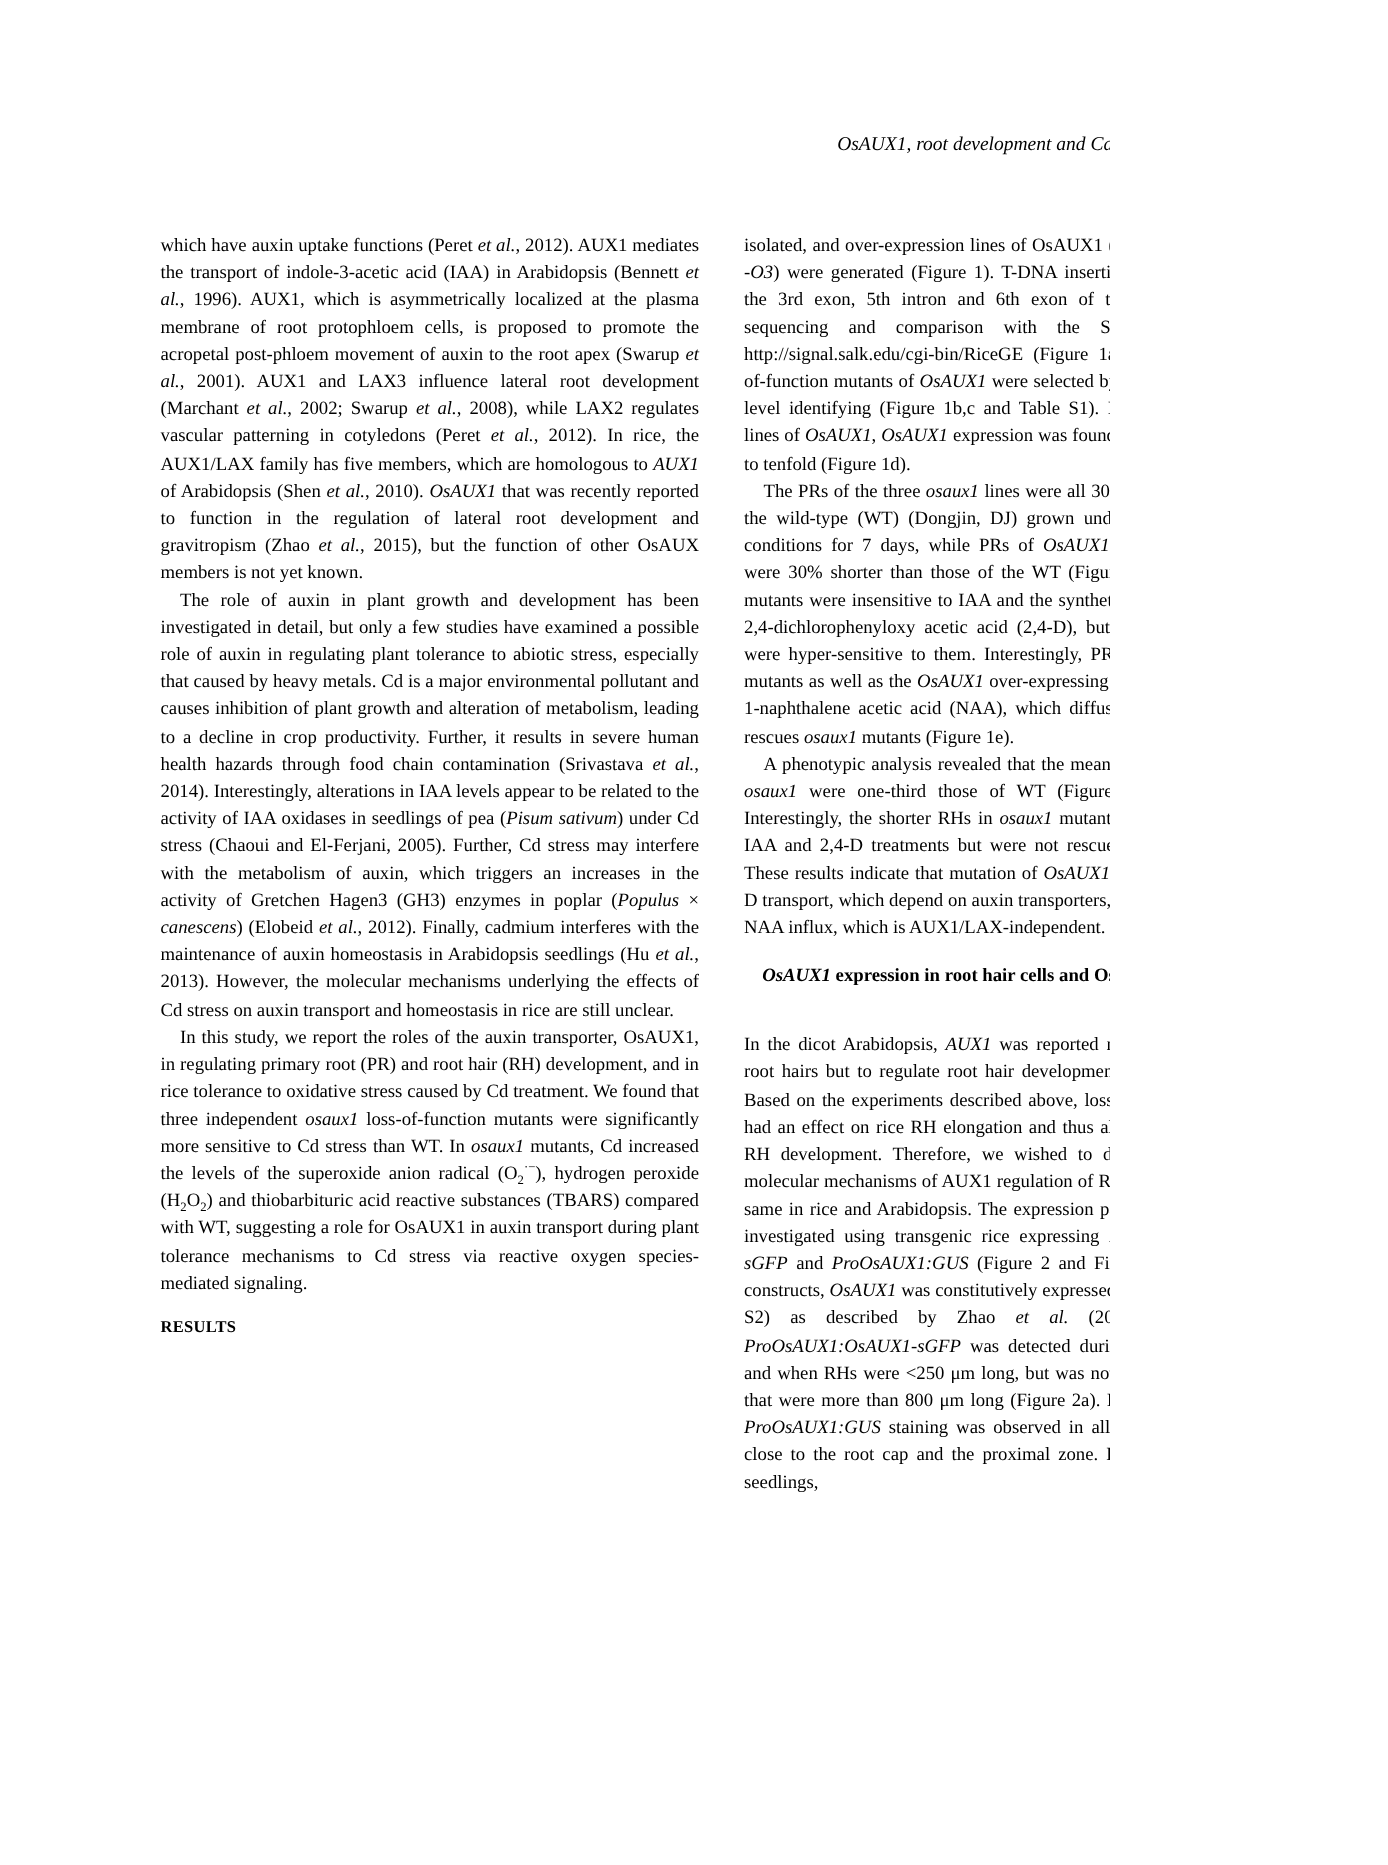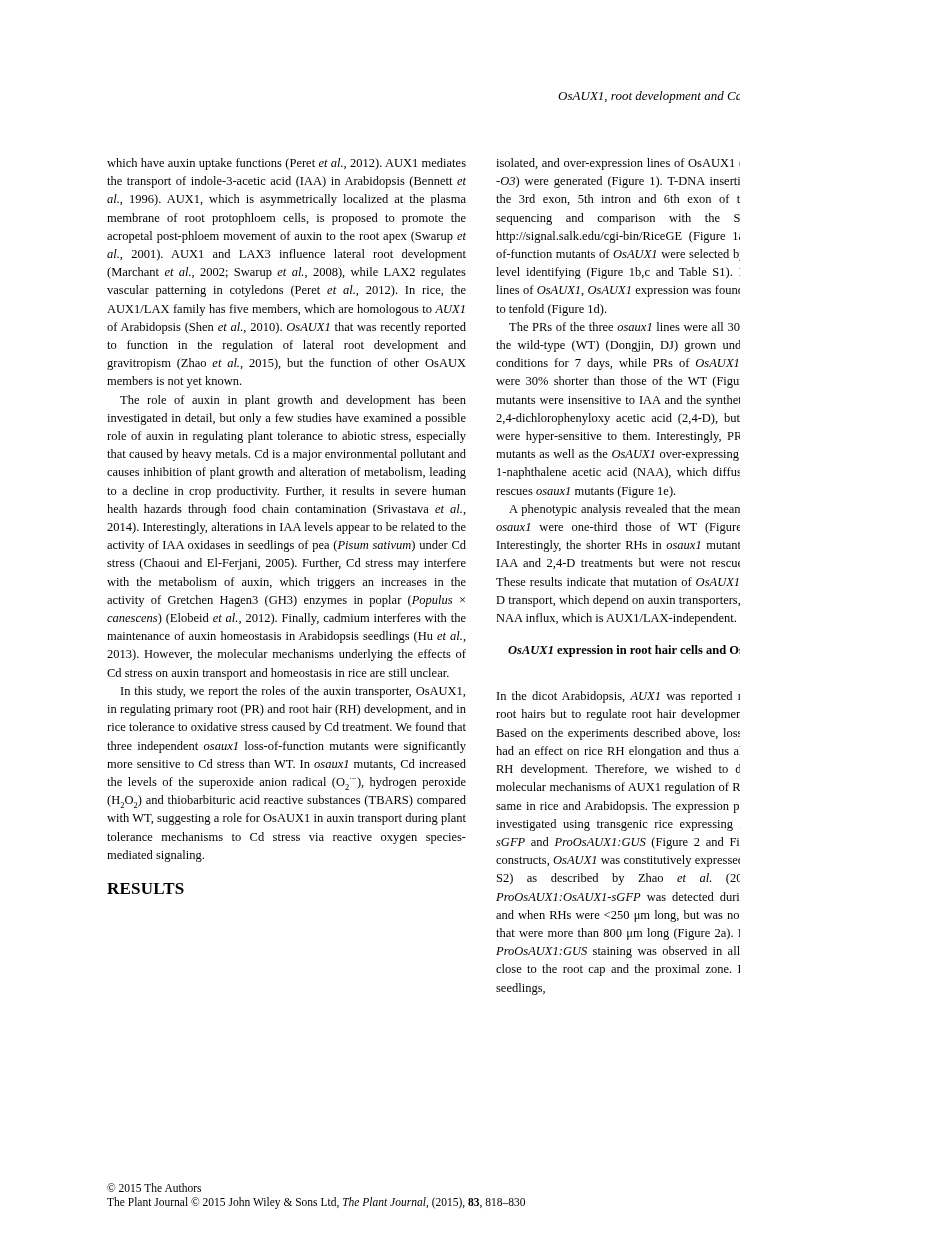--- a/index.html
+++ b/index.html
@@ -44,21 +44,21 @@
     font-size: 12.5px;
     line-height: 18.2px;
     text-align: justify;
     hyphens: auto;
     -webkit-hyphens: auto;
   }
   .para.indent { text-indent: 13px; }
 
   .results-heading {
     margin: 15px 0 12px 0;
-    font-size: 17px;
+    font-size: 11px;
     font-weight: bold;
     letter-spacing: 0.2px;
   }
   .subheading {
     margin: 15px 0 12px 0;
     font-size: 12.5px;
     line-height: 16.5px;
     font-weight: bold;
     text-align: right;
   }
@@ -95,18 +95,14 @@
     <section class="col">
       <p class="para">isolated, and over-expression lines of OsAUX1 (<i>OsAUX1-O1</i>, <i>-O2</i> and <i>-O3</i>) were generated (Figure 1). T-DNA insertions were identified in the 3rd exon, 5th intron and 6th exon of the <i>OsAUX1</i> gene by sequencing and comparison with the SIGnAL database at http://signal.salk.edu/cgi-bin/RiceGE (Figure 1a). Homozygous loss-of-function mutants of <i>OsAUX1</i> were selected by DNA level and RNA level identifying (Figure 1b,c and Table S1). In the over-expression lines of <i>OsAUX1</i>, <i>OsAUX1</i> expression was found to be increased eight- to tenfold (Figure 1d).</p>
       <p class="para indent">The PRs of the three <i>osaux1</i> lines were all 30% longer than those of the wild-type (WT) (Dongjin, DJ) grown under hydroponic culture conditions for 7 days, while PRs of <i>OsAUX1</i> over-expression lines were 30% shorter than those of the WT (Figure 1e). PRs of <i>osaux1</i> mutants were insensitive to IAA and the synthetic auxin and herbicide 2,4-dichlorophenyloxy acetic acid (2,4-D), but over-expression lines were hyper-sensitive to them. Interestingly, PRs of the three <i>osaux1</i> mutants as well as the <i>OsAUX1</i> over-expressing lines were sensitive to 1-naphthalene acetic acid (NAA), which diffuses into cells and thus rescues <i>osaux1</i> mutants (Figure 1e).</p>
       <p class="para indent">A phenotypic analysis revealed that the mean lengths of the RHs of <i>osaux1</i> were one-third those of WT (Figure 1f and Figure S1). Interestingly, the shorter RHs in <i>osaux1</i> mutants were not rescued by IAA and 2,4-D treatments but were not rescued by NAA treatment. These results indicate that mutation of <i>OsAUX1</i> disturbs IAA and 2,4-D transport, which depend on auxin transporters, but does not influence NAA influx, which is AUX1/LAX-independent.</p>
       <h3 class="subheading"><i>OsAUX1</i> expression in root hair cells and OsAUX1 localization at the cell membrane</h3>
       <p class="para">In the dicot Arabidopsis, <i>AUX1</i> was reported not to be expressed in root hairs but to regulate root hair development (Jones <i>et al.</i>, 2009). Based on the experiments described above, loss of OsAUX1 function had an effect on rice RH elongation and thus also showed a defect in RH development. Therefore, we wished to determine whether the molecular mechanisms of AUX1 regulation of RH development are the same in rice and Arabidopsis. The expression pattern of <i>OsAUX1</i> was investigated using transgenic rice expressing <i>ProOsAUX1:OsAUX1-sGFP</i> and <i>ProOsAUX1:GUS</i> (Figure 2 and Figure S1). Using these constructs, <i>OsAUX1</i> was constitutively expressed in each tissue (Figure S2) as described by Zhao <i>et al.</i> (2015). Expression of <i>ProOsAUX1:OsAUX1-sGFP</i> was detected during root hair initiation and when RHs were &lt;250 μm long, but was not found in mature RHs that were more than 800 μm long (Figure 2a). In 3-day-old seedlings, <i>ProOsAUX1:GUS</i> staining was observed in all RHs, including those close to the root cap and the proximal zone. However, in 5-day-old seedlings,</p>
     </section>
 
   </main>
 
-  <footer class="page-footer">
-    <div>© 2015 The Authors</div>
-    <div>The Plant Journal © 2015 John Wiley &amp; Sons Ltd, <i>The Plant Journal</i>, (2015), <b>83</b>, 818–830</div>
-  </footer>
 
 </div>
 
 </body></html>

